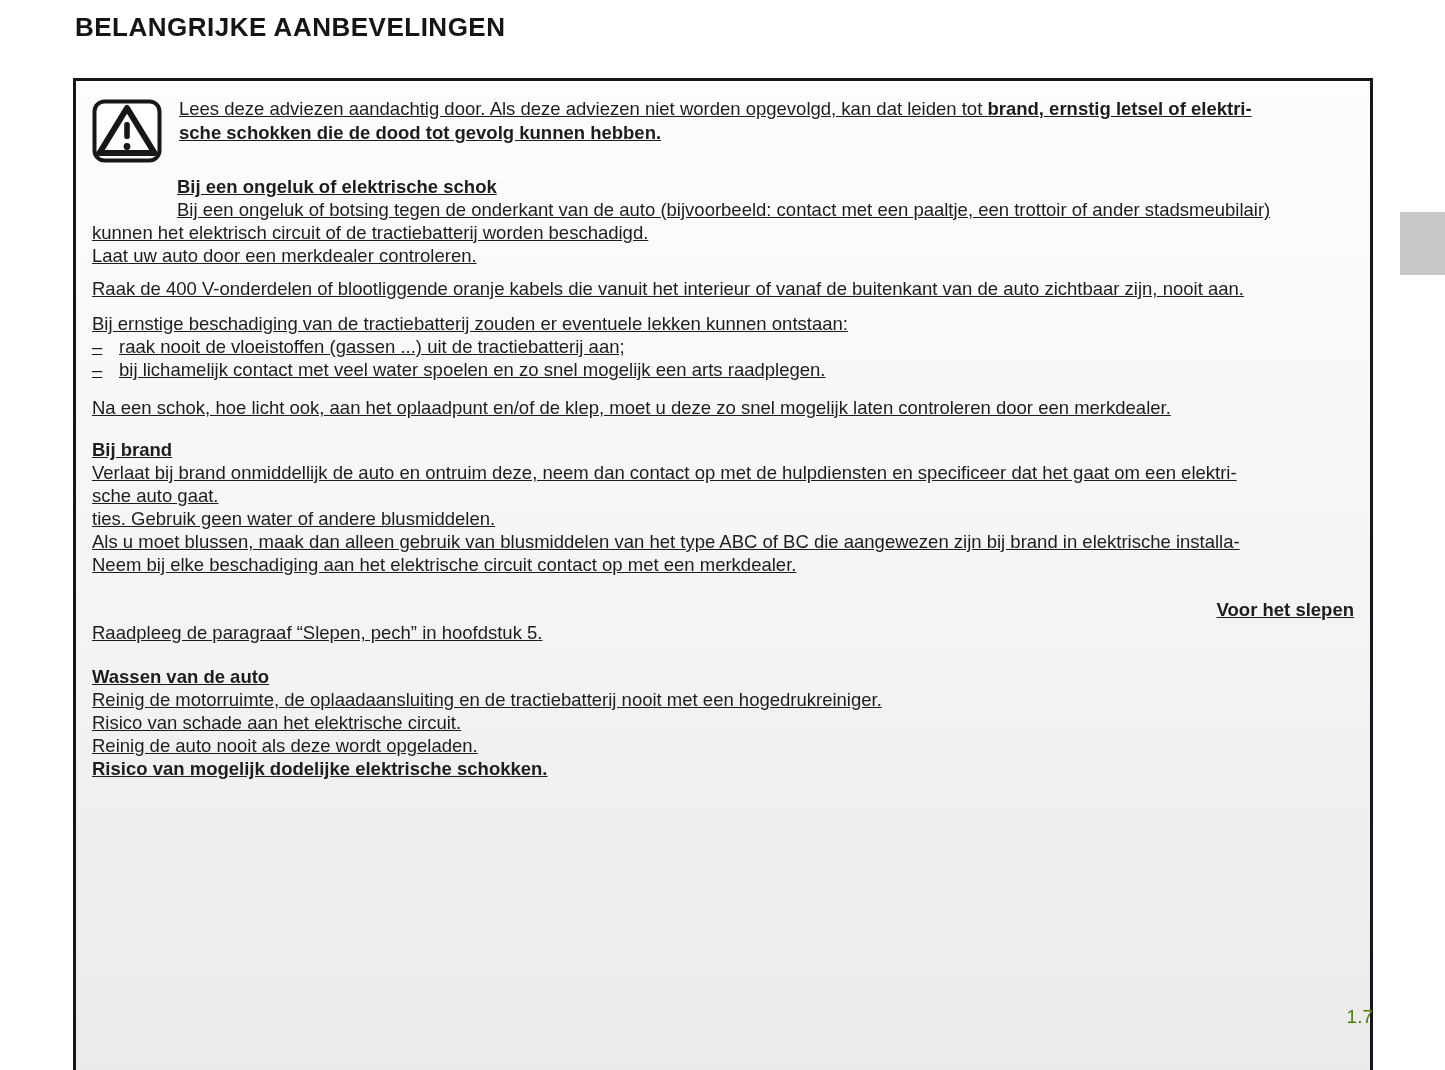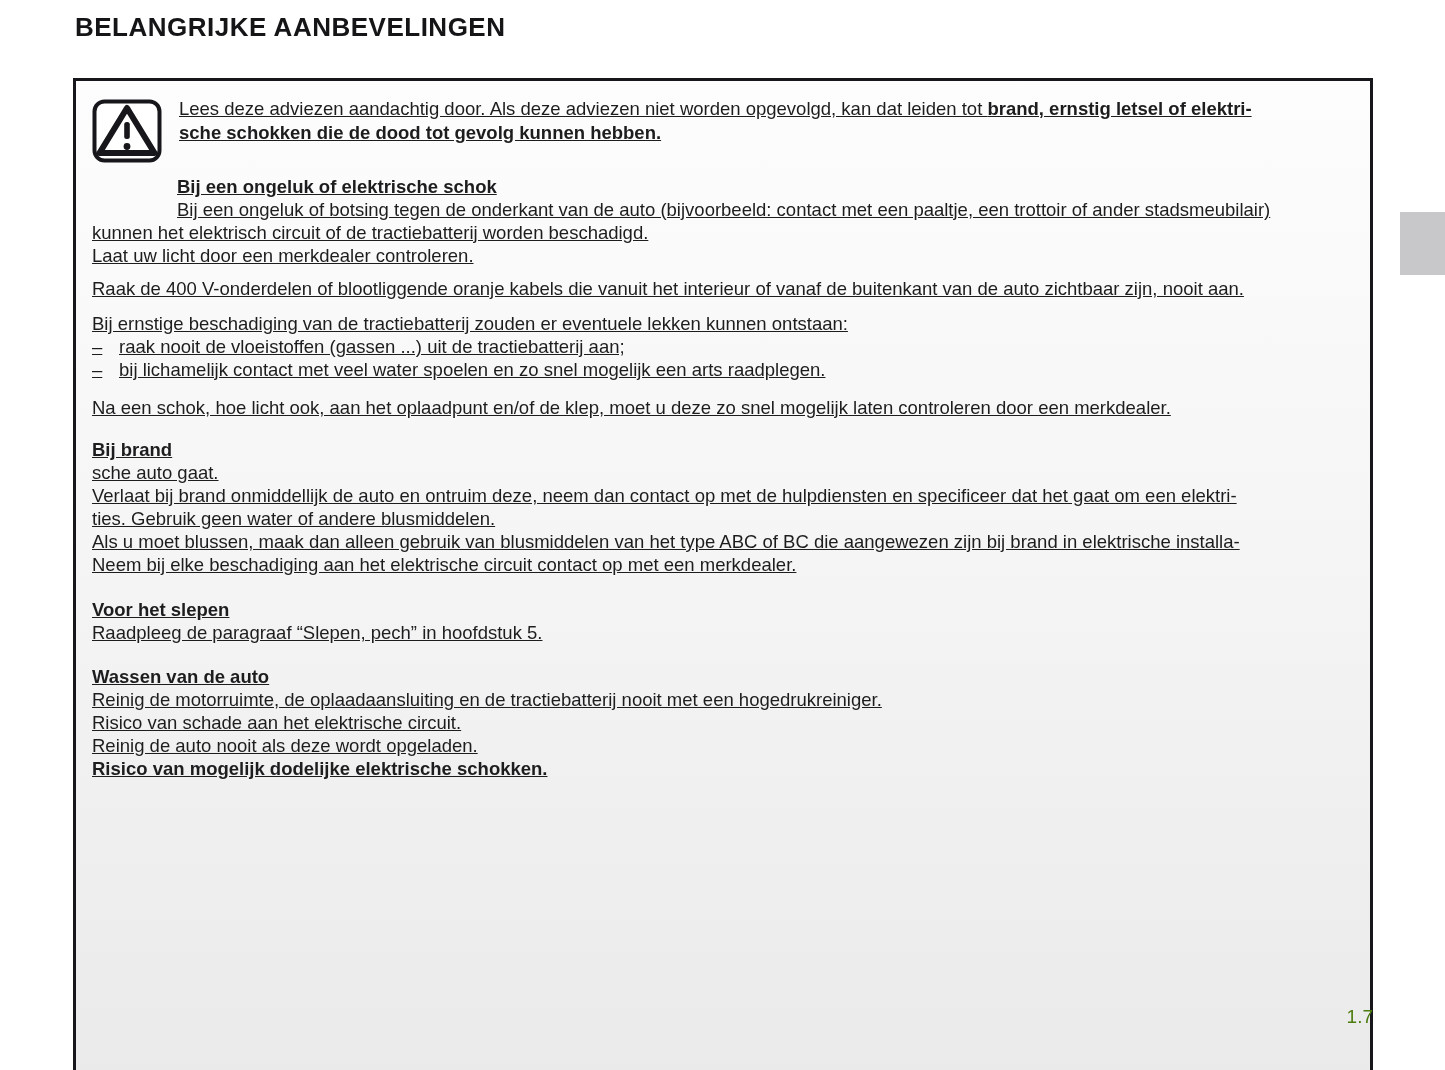--- a/index.html
+++ b/index.html
@@ -28,21 +28,21 @@
   .intro-text{margin-left:17px;}
   .intro-text .line{line-height:24px;}
   .ml{margin-left:85px;}
   .h{font-size:18.5px;line-height:23px;font-weight:bold;white-space:nowrap;}
   .mt-hd{margin-top:12px;}
   .mt10{margin-top:10px;}
   .mt12{margin-top:12px;}
   .mt15{margin-top:15px;}
   .mt19{margin-top:19px;}
   .mt21{margin-top:21px;}
-  .mt22{margin-top:22px;}
+  .mt22{margin-top:22px;text-align:right;}
   .list-line{display:flex;font-size:18.5px;line-height:23px;white-space:nowrap;}
   .dash{flex:0 0 27px;}
   .side-tab{
     position:absolute;left:1400px;top:212px;width:45px;height:63px;
     background:#c8c8ca;
   }
   .page-number{
     position:absolute;left:1240px;top:1006px;width:133px;
     text-align:right;font-size:19px;color:#4d7c0f;
   }
@@ -65,39 +65,39 @@
     </span>
     <div class="intro-text">
       <div class="line"><span>Lees deze adviezen aandachtig door. Als deze adviezen niet worden opgevolgd, kan dat leiden tot </span><span class="b">brand, ernstig letsel of elektri-</span></div>
       <div class="line b">sche schokken die de dood tot gevolg kunnen hebben.</div>
     </div>
   </div>
 
   <div class="h ml mt-hd">Bij een ongeluk of elektrische schok</div>
   <div class="line ml">Bij een ongeluk of botsing tegen de onderkant van de auto (bijvoorbeeld: contact met een paaltje, een trottoir of ander stadsmeubilair)</div>
   <div class="line">kunnen het elektrisch circuit of de tractiebatterij worden beschadigd.</div>
-  <div class="line">Laat uw licht door een merkdealer controleren.</div>
+  <div class="line">Laat uw auto door een merkdealer controleren.</div>
 
   <div class="line mt10">Raak de 400 V-onderdelen of blootliggende oranje kabels die vanuit het interieur of vanaf de buitenkant van de auto zichtbaar zijn, nooit aan.</div>
 
   <div class="line mt12">Bij ernstige beschadiging van de tractiebatterij zouden er eventuele lekken kunnen ontstaan:</div>
   <div class="list-line">
     <span class="dash">–</span>
     <span>raak nooit de vloeistoffen (gassen ...) uit de tractiebatterij aan;</span>
   </div>
   <div class="list-line">
     <span class="dash">–</span>
     <span>bij lichamelijk contact met veel water spoelen en zo snel mogelijk een arts raadplegen.</span>
   </div>
 
   <div class="line mt15">Na een schok, hoe licht ook, aan het oplaadpunt en/of de klep, moet u deze zo snel mogelijk laten controleren door een merkdealer.</div>
 
   <div class="h mt19">Bij brand</div>
+  <div class="line">Verlaat bij brand onmiddellijk de auto en ontruim deze, neem dan contact op met de hulpdiensten en specificeer dat het gaat om een elektri-</div>
   <div class="line">sche auto gaat.</div>
-  <div class="line">Verlaat bij brand onmiddellijk de auto en ontruim deze, neem dan contact op met de hulpdiensten en specificeer dat het gaat om een elektri-</div>
   <div class="line">ties. Gebruik geen water of andere blusmiddelen.</div>
   <div class="line">Als u moet blussen, maak dan alleen gebruik van blusmiddelen van het type ABC of BC die aangewezen zijn bij brand in elektrische installa-</div>
   <div class="line">Neem bij elke beschadiging aan het elektrische circuit contact op met een merkdealer.</div>
 
   <div class="h mt22">Voor het slepen</div>
   <div class="line">Raadpleeg de paragraaf “Slepen, pech” in hoofdstuk 5.</div>
 
   <div class="h mt21">Wassen van de auto</div>
   <div class="line">Reinig de motorruimte, de oplaadaansluiting en de tractiebatterij nooit met een hogedrukreiniger.</div>
   <div class="line">Risico van schade aan het elektrische circuit.</div>

